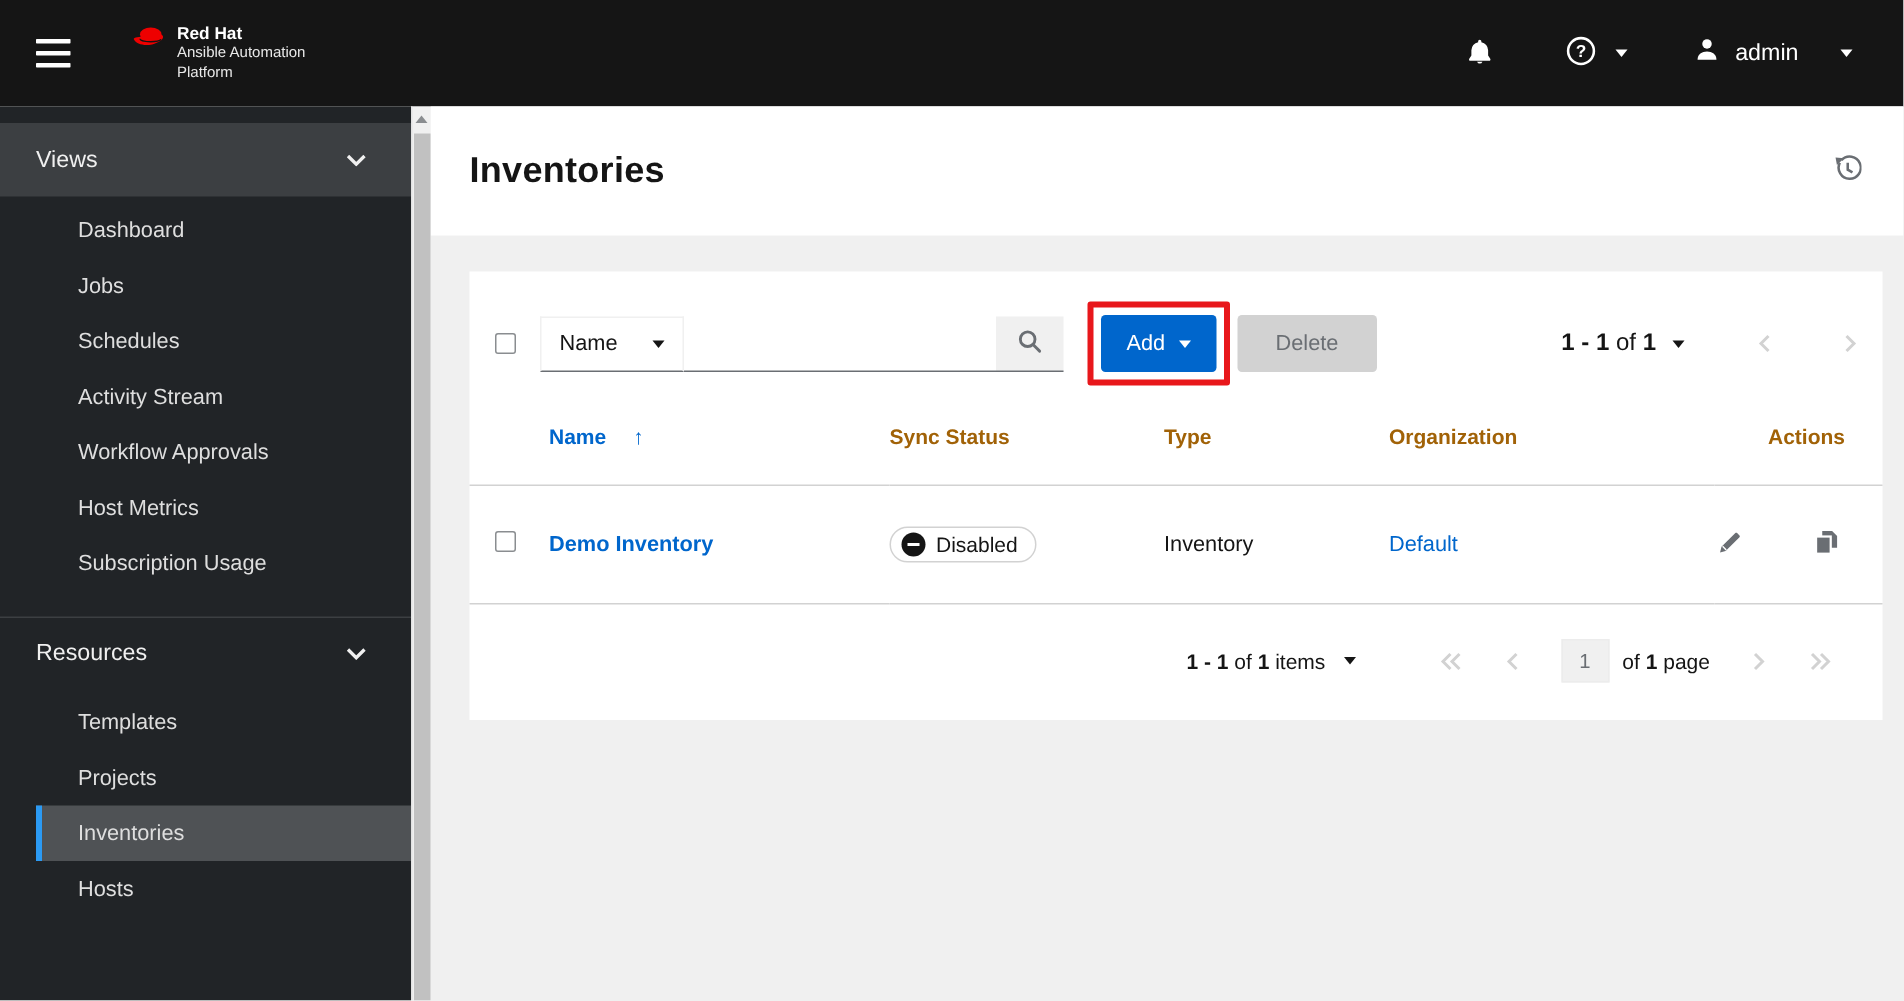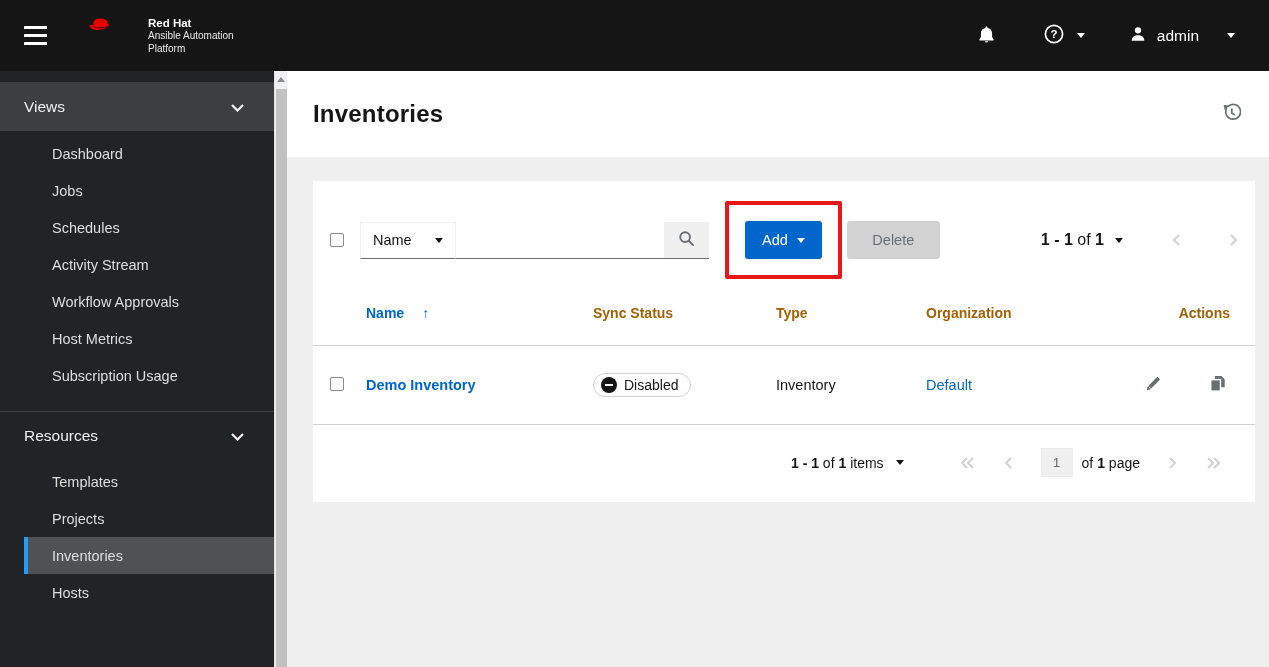--- a/index.html
+++ b/index.html
@@ -3,21 +3,21 @@
 <meta charset="utf-8">
 <style>
   * { box-sizing: border-box; margin: 0; padding: 0; }
   html,body { width:1269px; height:667px; overflow:hidden; }
   body { font-family: "Liberation Sans", sans-serif; background:#f0f0f0; }
 
   
   .masthead { height:71px; background:#151515; display:flex; align-items:center; }
   .hamburger { margin-left:24px; width:24px; cursor:pointer; background:none; border:none; }
   .hamburger span { display:block; width:23px; height:3.5px; background:#fff; margin:4.5px 0; border-radius:0.5px; }
-  .brand { display:flex; align-items:flex-start; margin-left:40px;gap:30px; }
+  .brand { display:flex; align-items:flex-start; margin-left:40px; }
   .brand-text { margin-left:7px; color:#fff; line-height:1.22; }
   .brand-line1 { font-size:11.5px; font-weight:bold; }
   .brand-line2, .brand-line3 { font-size:10px; font-weight:300; color:#e8e8e8; }
   .mast-right { margin-left:auto; display:flex; align-items:center; margin-right:34px; }
   .icon-btn { background:none; border:none; display:flex; align-items:center; cursor:pointer; }
   .caret { width:0; height:0; border-left:4.5px solid transparent; border-right:4.5px solid transparent; border-top:5.5px solid currentColor; display:inline-block; }
   .mast-right .caret { color:#fff; }
   .help-group { display:flex; align-items:center; margin-left:48px; }
   .user-group { display:flex; align-items:center; margin-left:44px; color:#fff; }
   .user-name { font-size:15.5px; margin-left:10px; }
@@ -51,21 +51,21 @@
 
   .card { background:#fff; margin:24px 14px 0 26px; }
 
   
   .toolbar { display:flex; align-items:center; padding:20px 16px 20px 17px; }
   .pf-check { appearance:none; -webkit-appearance:none; width:14px; height:14px; border:1px solid #8a8d90; border-radius:2px; background:#fff; cursor:pointer; }
   .filter-select { margin-left:16px; width:96px; height:37px; background:#fff; border:1px solid #f0f0f0; border-bottom:1px solid #6a6e73; display:flex; align-items:center; justify-content:space-between; padding:0 12px; font-size:14.5px; color:#151515; cursor:pointer; }
   .filter-select .caret { color:#151515; }
   .search-input { width:208px; height:37px; border:none; border-bottom:1px solid #6a6e73; font-size:14px; padding:0 8px; outline:none; background:#fff; }
   .search-btn { width:45px; height:37px; background:#f0f0f0; border:none; border-bottom:1px solid #6a6e73; display:flex; align-items:center; justify-content:center; cursor:pointer; }
-  .red-annotation { margin-left:16px; border:4px solid #e8171b; border-radius:2px; padding:16px; }
+  .red-annotation { margin-left:16px; border:4px solid #e8171b; border-radius:2px; padding:5px; }
   .btn-primary { background:#0066cc; color:#fff; border:none; border-radius:3px; height:38px; padding:0 17px; font-size:14.5px; display:flex; align-items:center; cursor:pointer; }
   .btn-primary .caret { color:#fff; margin-left:9px; }
   .btn-disabled { margin-left:5px; background:#d2d2d2; color:#6a6e73; border:none; border-radius:3px; height:38px; width:93px; font-size:14.5px; cursor:default; }
   .top-pagination { margin-left:auto; display:flex; align-items:center; font-size:16px; color:#151515; }
   .top-pagination .caret { color:#151515; margin-left:11px; cursor:pointer; }
   .pag-chev { background:none; border:none; color:#d2d2d2; cursor:default; display:flex; align-items:center; }
   .top-pagination .pag-chev { margin-left:48px; }
 
   
   table { width:100%; border-collapse:collapse; table-layout:fixed; }

